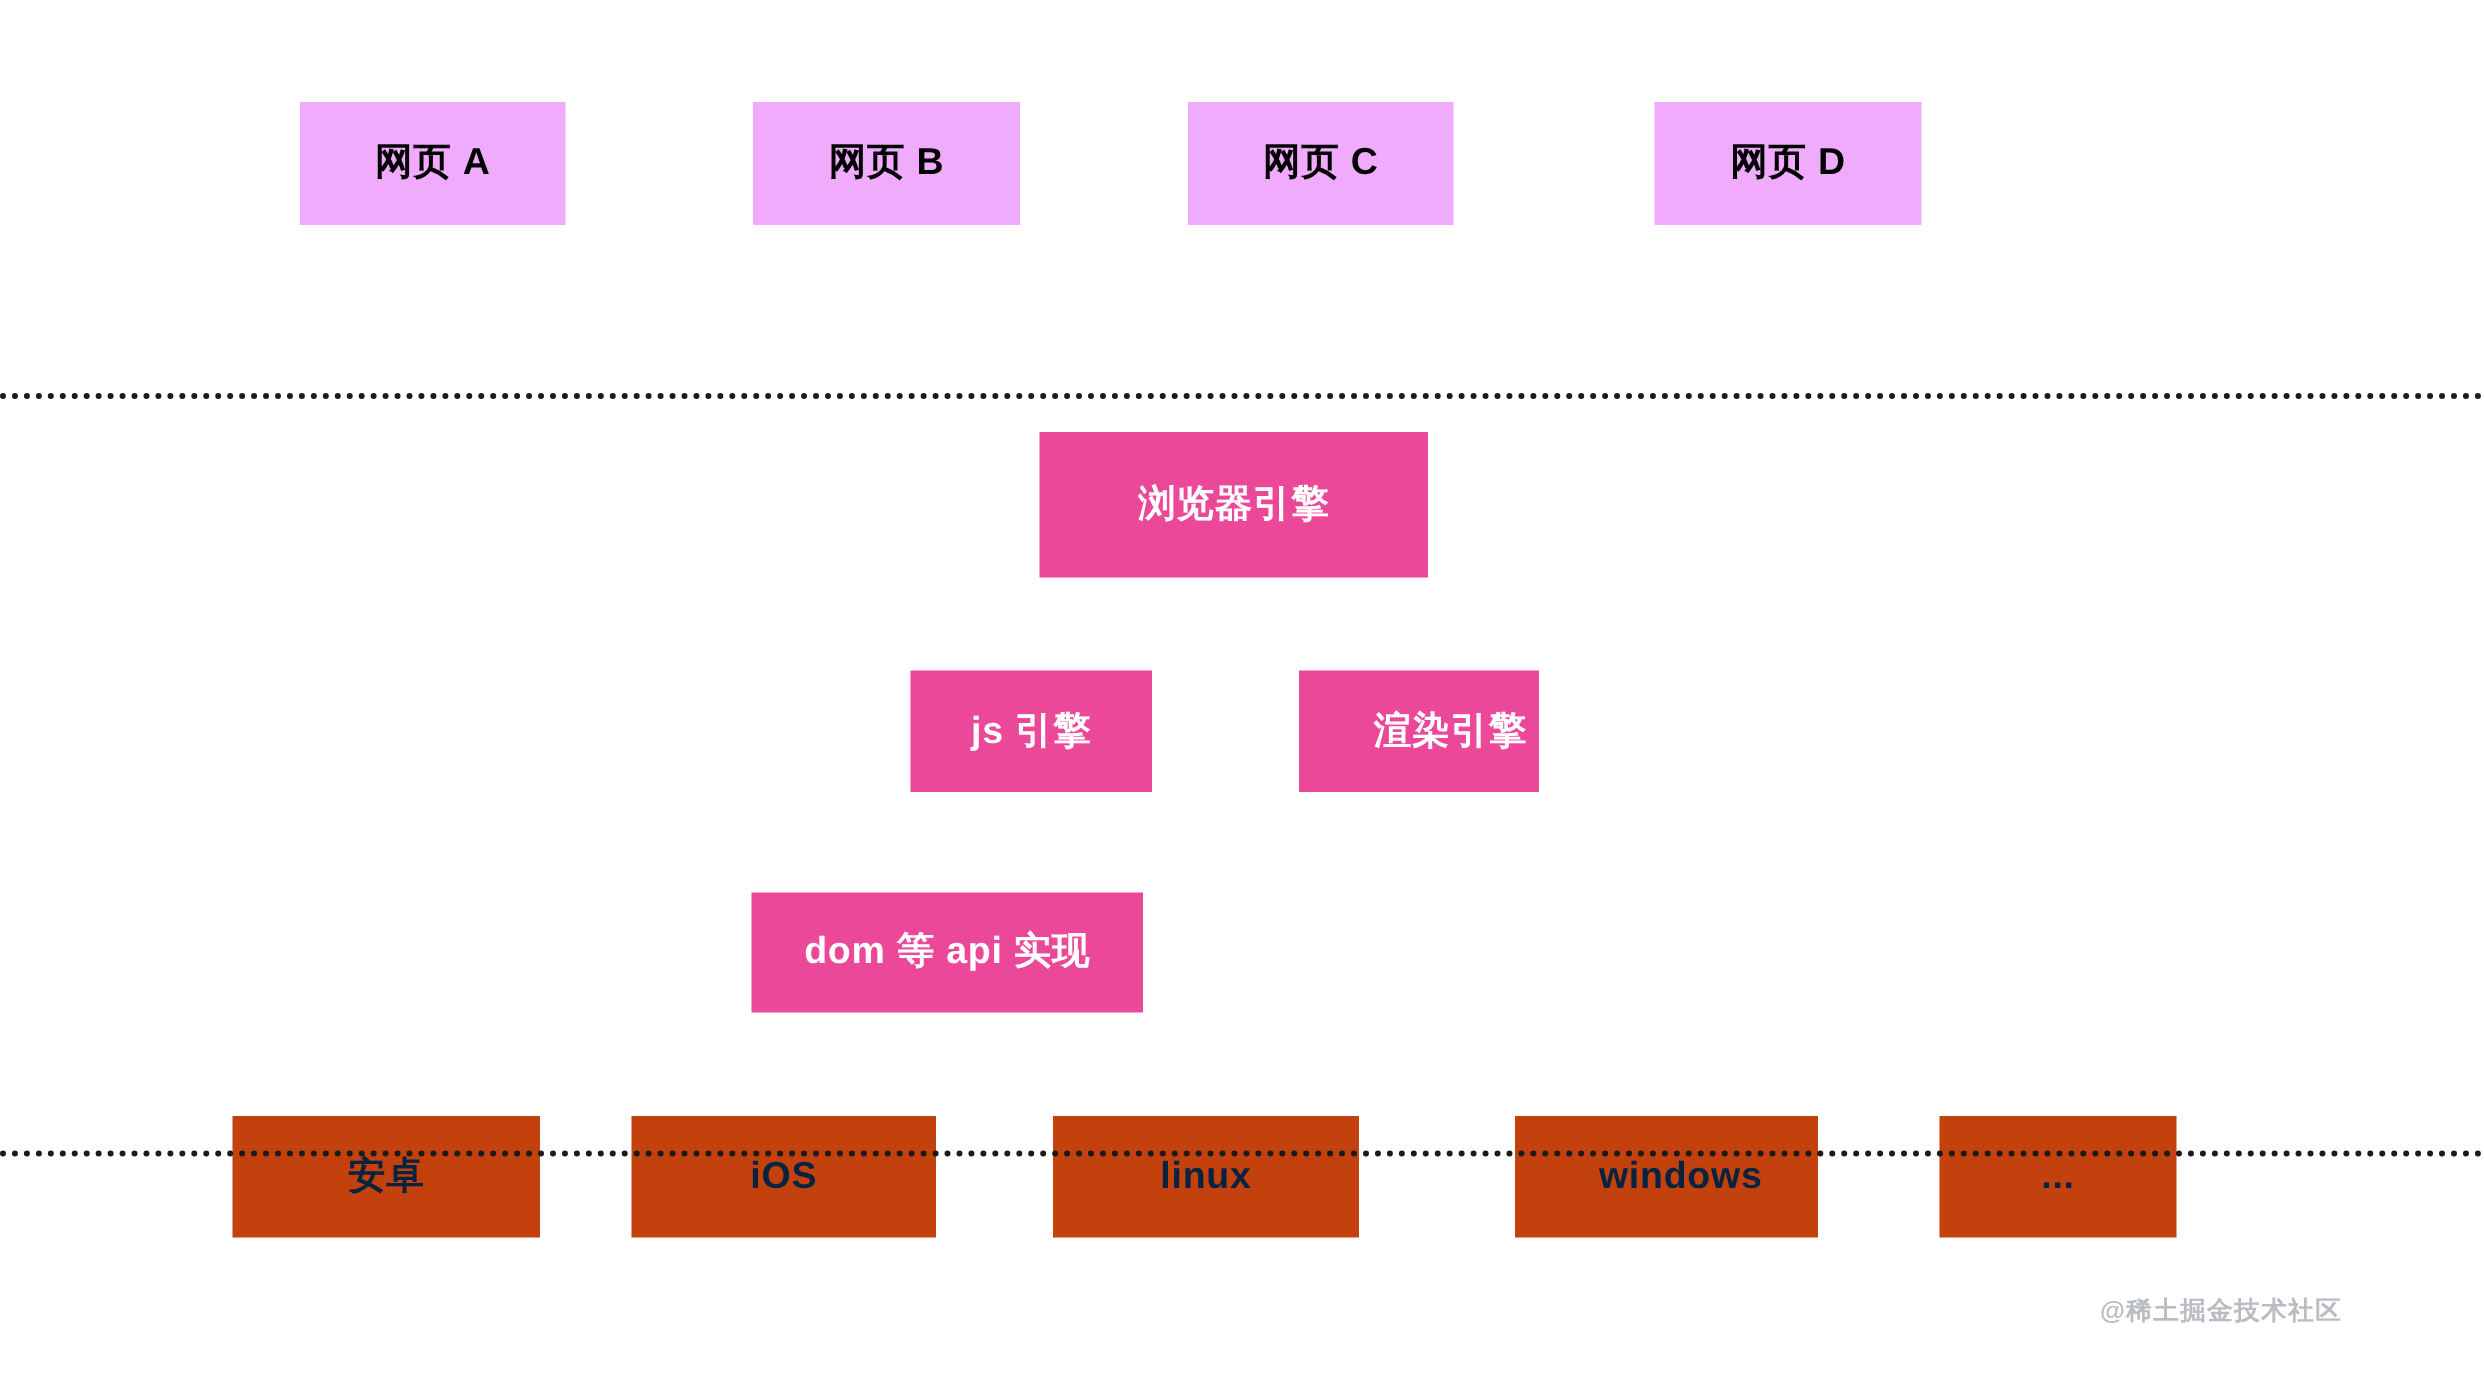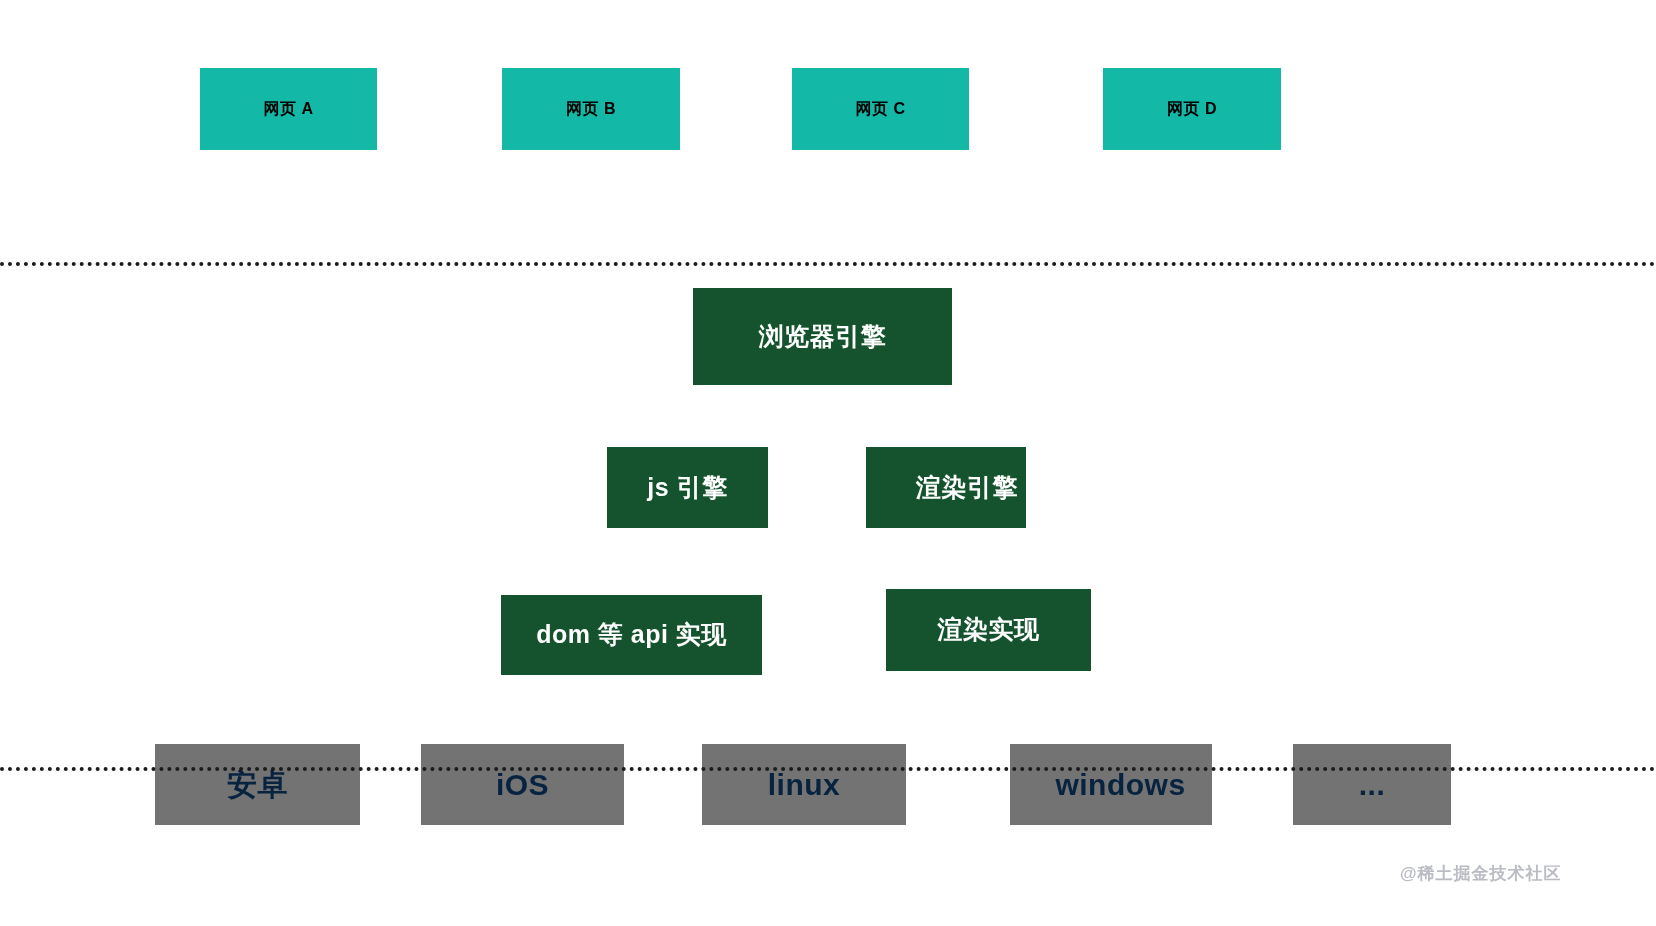--- a/index.html
+++ b/index.html
@@ -22,35 +22,35 @@
     display: flex;
     align-items: center;
     justify-content: center;
     box-sizing: border-box;
     font-weight: 700;
     line-height: 1.1;
     text-align: center;
     white-space: nowrap;
   }
   .box-page {
-    background: #14b8a6;
+    background: #f0abfc;
     color: #000000;
-    font-size: 16px;
+    font-size: 25px;
     letter-spacing: 0.5px;
   }
   .box-engine {
-    background: #14532d;
+    background: #ec4899;
     color: #ffffff;
     font-size: 25px;
     letter-spacing: 0.5px;
   }
   .box-os {
-    background: #737373;
+    background: #c2410c;
     color: #07233f;
-    font-size: 30px;
+    font-size: 25px;
     letter-spacing: 0.5px;
   }
   .divider {
     position: absolute;
     left: 0;
     width: 1656px;
     height: 0;
     border-top: 4px dotted #1b1b1b;
   }
   .watermark {
@@ -83,23 +83,20 @@
     </div>
     <div class="box box-engine" style="left: 607px; top: 447px; width: 161px; height: 81px;">
       <span>js 引擎</span>
     </div>
     <div class="box box-engine" style="left: 866px; top: 447px; width: 160px; height: 81px; padding-left: 42px;">
       <span>渲染引擎</span>
     </div>
     <div class="box box-engine" style="left: 501px; top: 571px; width: 261px; height: 80px; margin-top: 24px;">
       <span>dom 等 api 实现</span>
     </div>
-    <div class="box box-engine" style="left: 886px; top: 589px; width: 205px; height: 82px;">
-      <span>渲染实现</span>
-    </div>
     <div class="box box-os" style="left: 155px; top: 744px; width: 205px; height: 81px;">
       <span>安卓</span>
     </div>
     <div class="box box-os" style="left: 421px; top: 744px; width: 203px; height: 81px;">
       <span>iOS</span>
     </div>
     <div class="box box-os" style="left: 702px; top: 744px; width: 204px; height: 81px;">
       <span>linux</span>
     </div>
     <div class="box box-os" style="left: 1010px; top: 744px; width: 202px; height: 81px; padding-left: 19px;">

